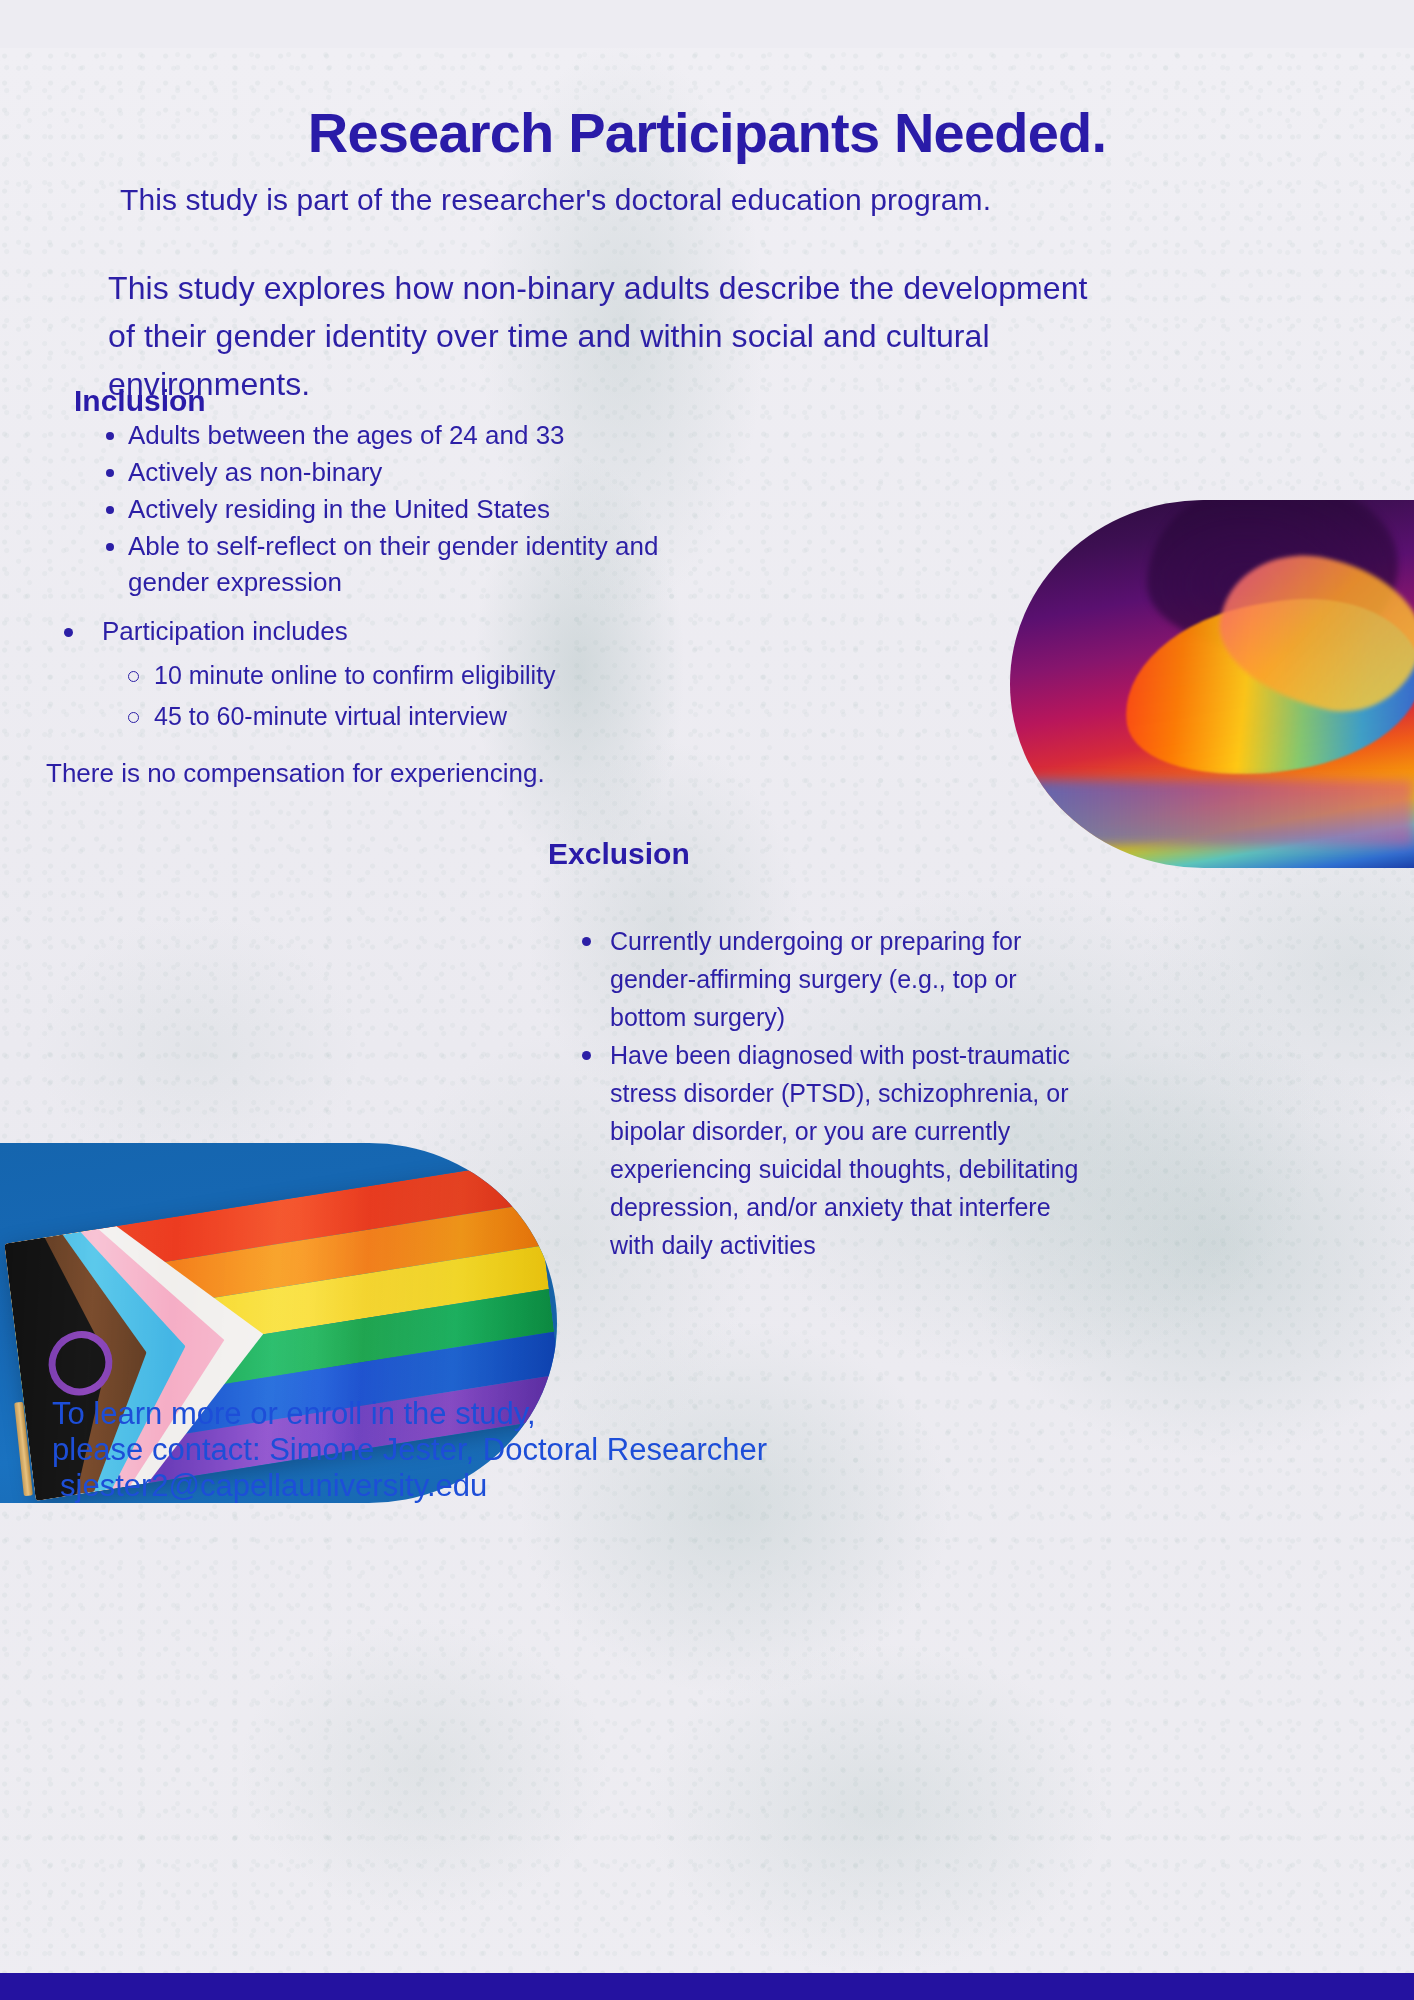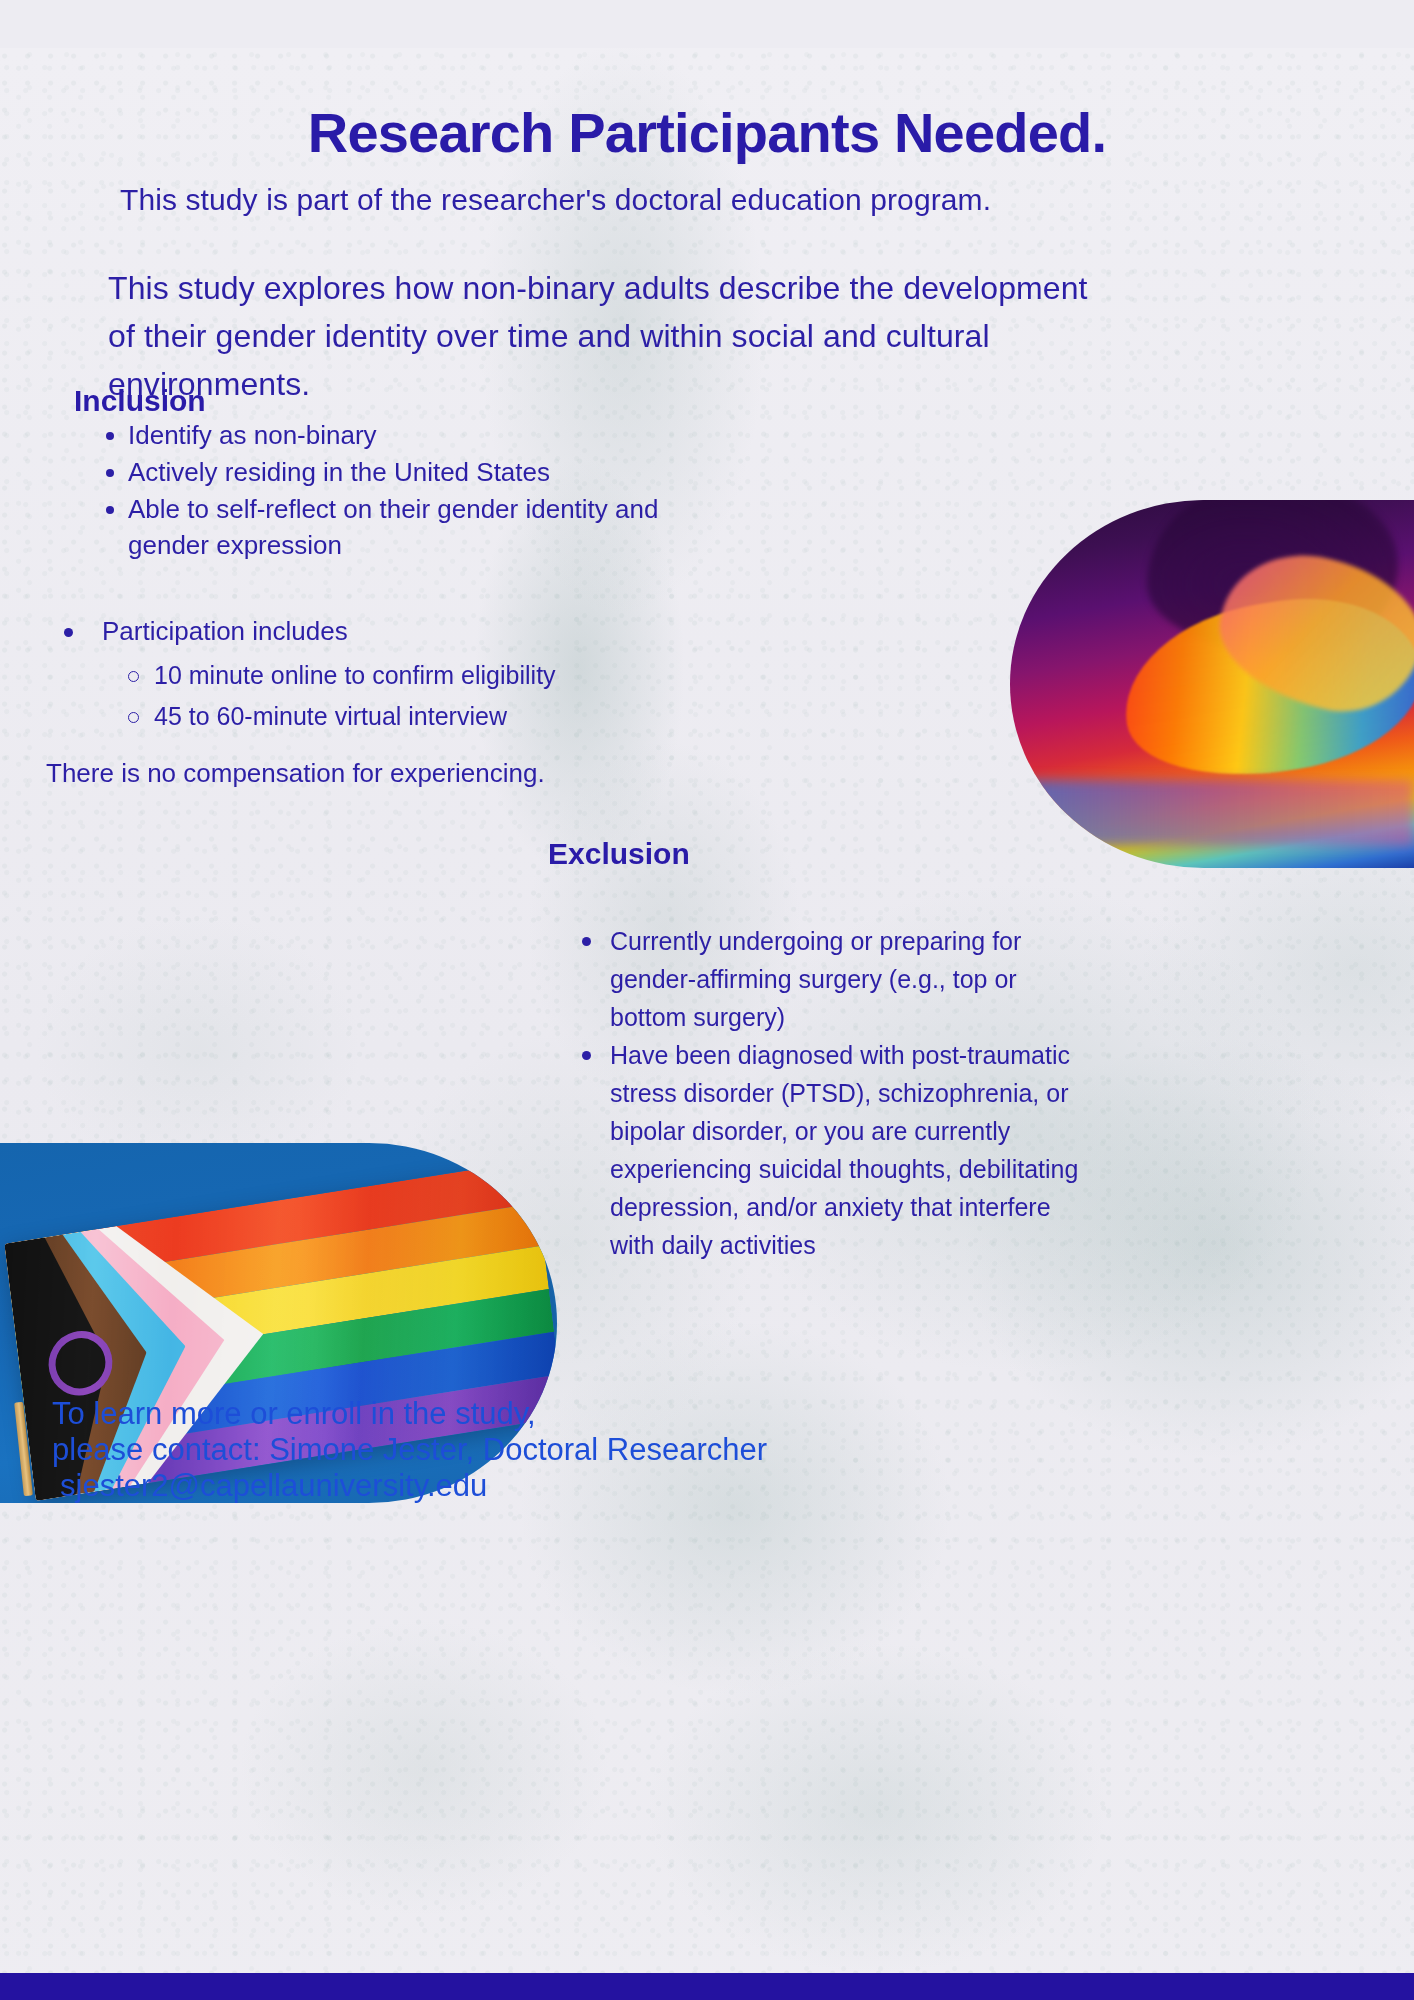--- a/index.html
+++ b/index.html
@@ -362,21 +362,22 @@
 
     <h1 class="title">Research Participants Needed.</h1>
 
     <p class="intro1">This study is part of the researcher's doctoral education program.</p>
 
     <p class="intro2">This study explores how non-binary adults describe the development of their gender identity over time and within social and cultural environments.</p>
 
     <h2 class="h-inclusion">Inclusion</h2>
 
     <ul class="inclusion-list">
-      <li>Identify as non-binary</li>
+      <li>Adults between the ages of 24 and 33</li>
+      <li>Actively as non-binary</li>
       <li>Actively residing in the United States</li>
       <li>Able to self-reflect on their gender identity and gender expression</li>
     </ul>
 
     <div class="participation-block">
       <div class="p-item">Participation includes</div>
       <ul class="sub-list">
         <li>10 minute online to confirm eligibility</li>
         <li>45 to 60-minute virtual interview</li>
       </ul>

